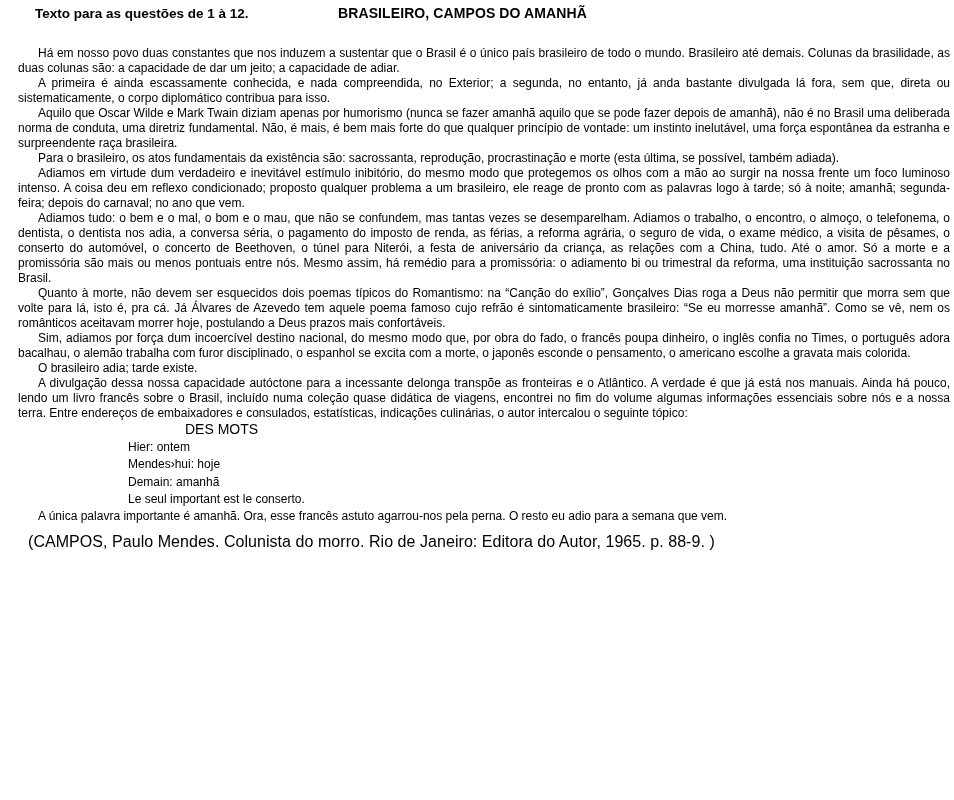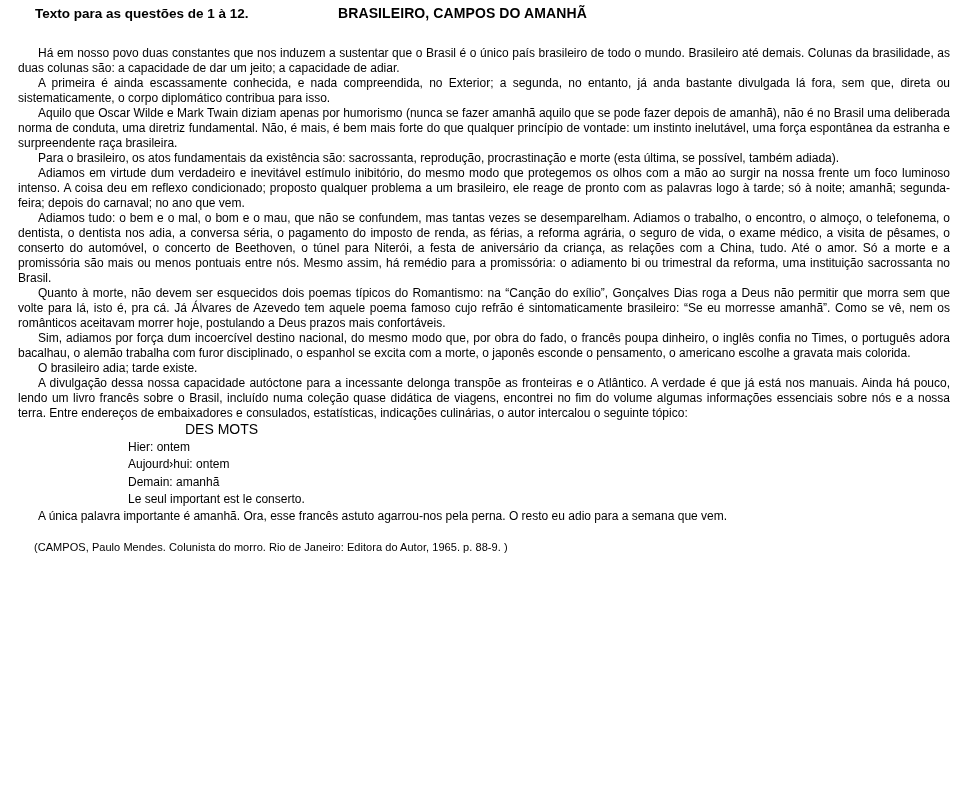--- a/index.html
+++ b/index.html
@@ -101,23 +101,23 @@
     font-size: 12px;
     line-height: 17.6px;
     text-align: left;
     text-indent: 0;
     padding-left: 110px;
     white-space: nowrap;
   }
 
   
   .citation {
-    margin: 16px;
+    margin: 10px;
     padding: 0;
-    font-size: 11px;
+    font-size: 16px;
     line-height: 15px;
     text-align: left;
     text-indent: 0;
     letter-spacing: 0.05px;
     white-space: nowrap;
   }
 </style>
 </head>
 <body>
 
@@ -137,21 +137,21 @@
     <p class="para">Adiamos em virtude dum verdadeiro e inevitável estímulo inibitório, do mesmo modo que protegemos os olhos com a mão ao surgir na nossa frente um foco luminoso intenso. A coisa deu em reflexo condicionado; proposto qualquer problema a um brasileiro, ele reage de pronto com as palavras logo à tarde; só à noite; amanhã; segunda-feira; depois do carnaval; no ano que vem.</p>
     <p class="para">Adiamos tudo: o bem e o mal, o bom e o mau, que não se confundem, mas tantas vezes se desemparelham. Adiamos o trabalho, o encontro, o almoço, o telefonema, o dentista, o dentista nos adia, a conversa séria, o pagamento do imposto de renda, as férias, a reforma agrária, o seguro de vida, o exame médico, a visita de pêsames, o conserto do automóvel, o concerto de Beethoven, o túnel para Niterói, a festa de aniversário da criança, as relações com a China, tudo. Até o amor. Só a morte e a promissória são mais ou menos pontuais entre nós. Mesmo assim, há remédio para a promissória: o adiamento bi ou trimestral da reforma, uma instituição sacrossanta no Brasil.</p>
     <p class="para">Quanto à morte, não devem ser esquecidos dois poemas típicos do Romantismo: na “Canção do exílio”, Gonçalves Dias roga a Deus não permitir que morra sem que volte para lá, isto é, pra cá. Já Álvares de Azevedo tem aquele poema famoso cujo refrão é sintomaticamente brasileiro: “Se eu morresse amanhã”. Como se vê, nem os românticos aceitavam morrer hoje, postulando a Deus prazos mais confortáveis.</p>
     <p class="para">Sim, adiamos por força dum incoercível destino nacional, do mesmo modo que, por obra do fado, o francês poupa dinheiro, o inglês confia no Times, o português adora bacalhau, o alemão trabalha com furor disciplinado, o espanhol se excita com a morte, o japonês esconde o pensamento, o americano escolhe a gravata mais colorida.</p>
     <p class="para">O brasileiro adia; tarde existe.</p>
     <p class="para">A divulgação dessa nossa capacidade autóctone para a incessante delonga transpõe as fronteiras e o Atlântico. A verdade é que já está nos manuais. Ainda há pouco, lendo um livro francês sobre o Brasil, incluído numa coleção quase didática de viagens, encontrei no fim do volume algumas informações essenciais sobre nós e a nossa terra. Entre endereços de embaixadores e consulados, estatísticas, indicações culinárias, o autor intercalou o seguinte tópico:</p>
 
     <div class="desmots-block">
       <p class="desmots-title">DES MOTS</p>
       <p class="desmots-line">Hier: ontem</p>
-      <p class="desmots-line">Aujourd›hui: ontem</p>
+      <p class="desmots-line">Mendes›hui: hoje</p>
       <p class="desmots-line">Demain: amanhã</p>
       <p class="desmots-line">Le seul important est le conserto.</p>
     </div>
 
     <p class="para">A única palavra importante é amanhã. Ora, esse francês astuto agarrou-nos pela perna. O resto eu adio para a semana que vem.</p>
 
     <p class="citation">(CAMPOS, Paulo Mendes. Colunista do morro. Rio de Janeiro: Editora do Autor, 1965. p. 88-9. )</p>
 
   </div>
 </div>

